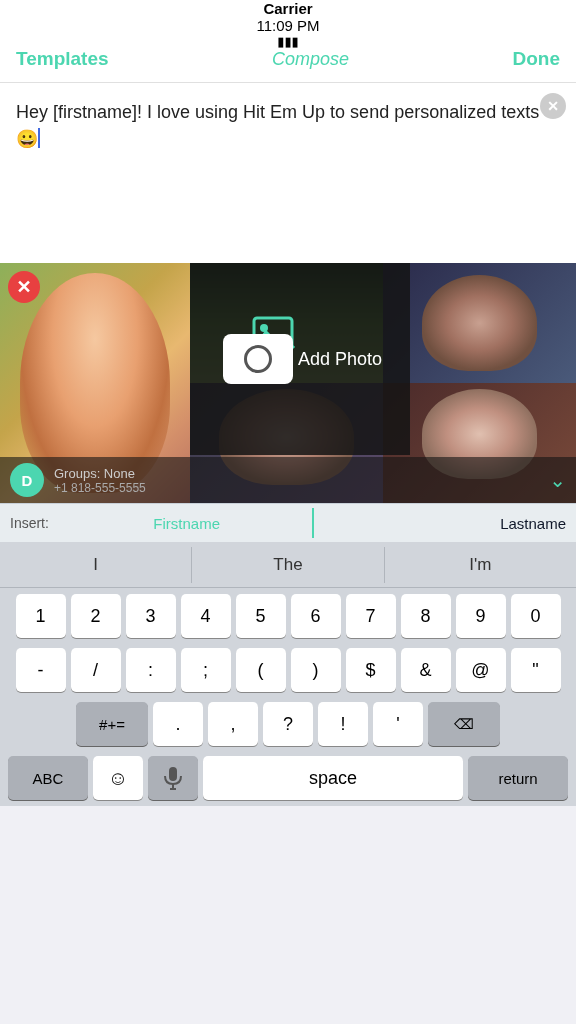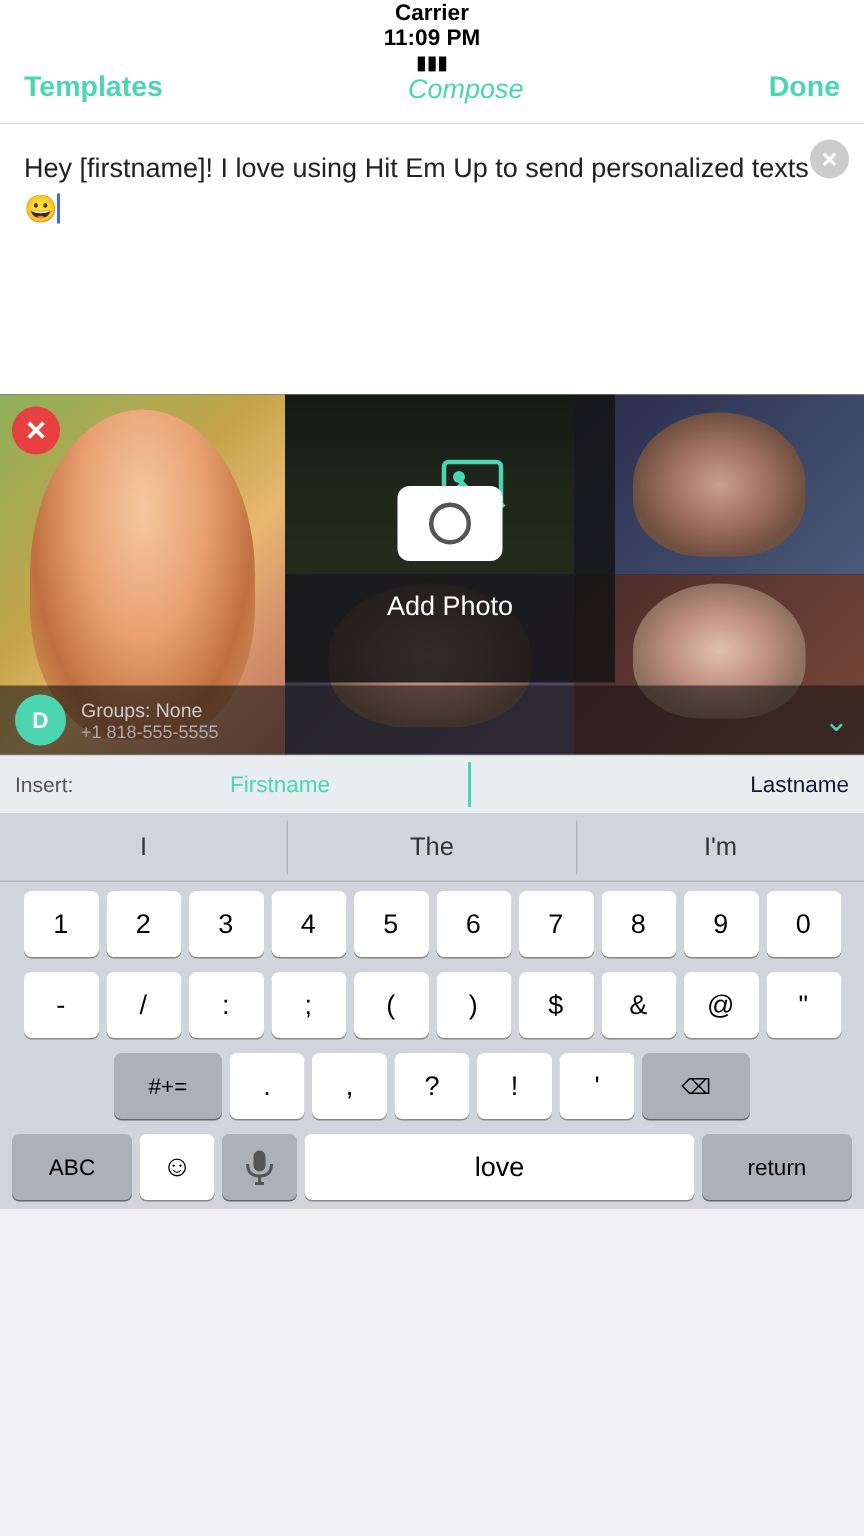--- a/index.html
+++ b/index.html
@@ -17,21 +17,21 @@
     .status-bar {
       background: #fff;
       display: flex;
       justify-content: space-between;
       align-items: center;
       padding: 0 16px;
       height: 40px;
       flex-direction: column;
     }
     .status-left { font-size: 15px; font-weight: 600; }
-    .status-time { font-size: 15px; font-weight: 700; }
+    .status-time { font-size: 15px; font-weight: 400; }
     .status-right { display: flex; align-items: center; gap: 6px; font-size: 13px; }
 
     
     .header-bar {
       background: #fff;
       display: flex;
       justify-content: space-between;
       align-items: center;
       padding: 8px 16px 12px;
       border-bottom: 1px solid #e0e0e0;
@@ -152,21 +152,21 @@
       background: #5a4a5a;
     }
 
     
     .add-photo-overlay {
       position: absolute;
       top: 0; left: 190px;
       width: 220px; height: 192px;
       background: rgba(20,20,20,0.85);
       display: flex;
-      flex-direction: column;
+      flex-direction: row;
       align-items: center;
       justify-content: center;
       z-index: 20;
     }
     .add-photo-icon {
       width: 80px; height: 80px;
       position: relative;
       margin-bottom: 10px;
     }
     .camera-body {
@@ -425,16 +425,16 @@
     <div class="key key-special key-wide-left" style="font-size:15px;width:80px;">ABC</div>
     <div class="key key-emoji">☺</div>
     <div class="key key-special" style="width:50px;">
       <svg width="20" height="24" viewBox="0 0 20 24">
         <rect x="6" y="1" width="8" height="14" rx="4" fill="#555"></rect>
         <path d="M2 10 Q2 18 10 18 Q18 18 18 10" stroke="#555" stroke-width="2" fill="none"></path>
         <line x1="10" y1="18" x2="10" y2="23" stroke="#555" stroke-width="2"></line>
         <line x1="7" y1="23" x2="13" y2="23" stroke="#555" stroke-width="2"></line>
       </svg>
     </div>
-    <div class="key key-space">love</div>
+    <div class="key key-space">space</div>
     <div class="key key-return key-special" style="font-size:15px;width:100px;">return</div>
   </div>
 </div>
 
 </body></html>

